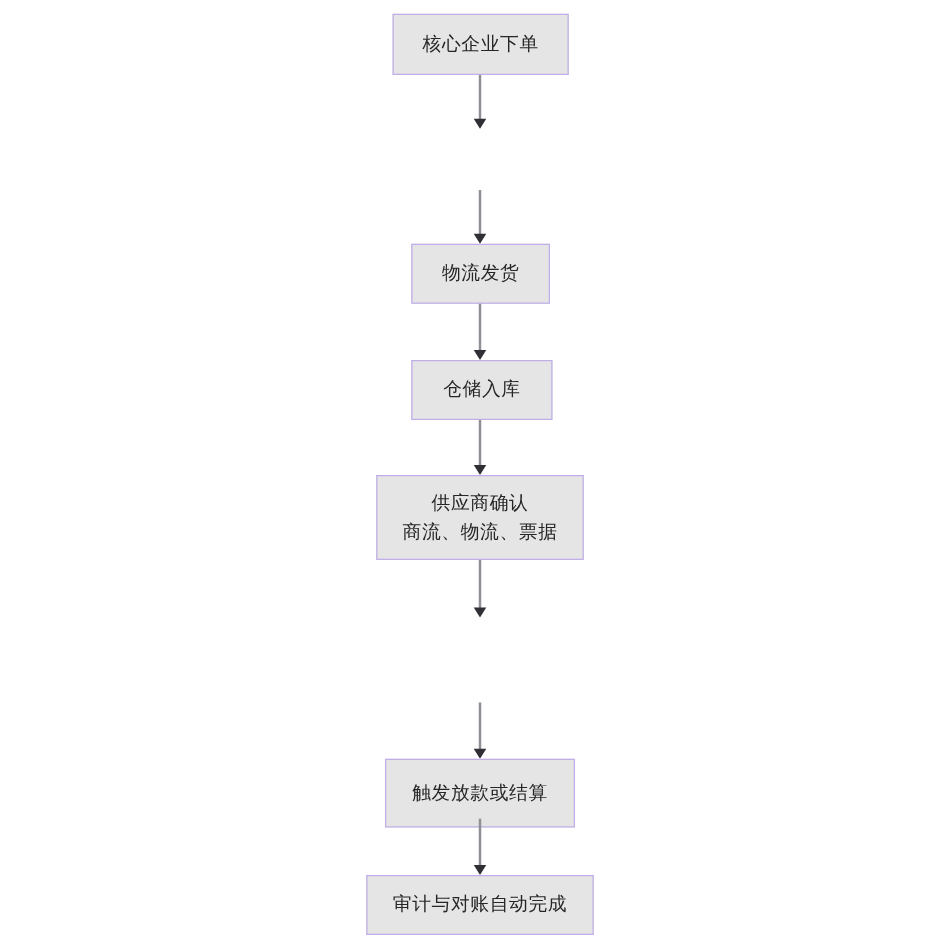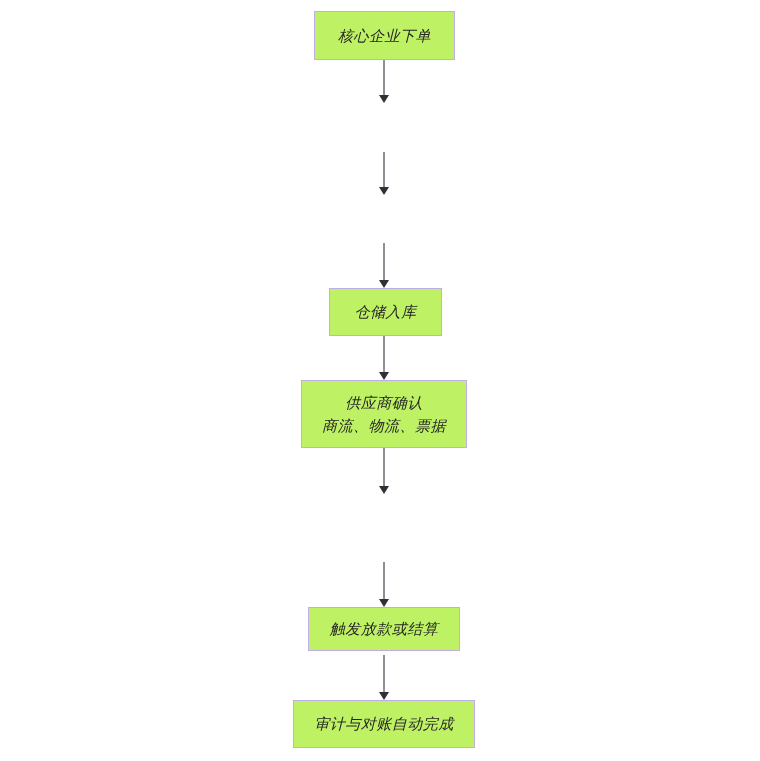--- a/index.html
+++ b/index.html
@@ -17,34 +17,33 @@
   #flowchart {
     position: relative;
     width: 760px;
     height: 761px;
     background: #ffffff;
   }
 
   .node {
     position: absolute;
     box-sizing: border-box;
-    background: #bef264;
+    background: #e5e5e5;
     border: 1px solid #bfaee8;
     display: flex;
     flex-direction: column;
     align-items: center;
     justify-content: center;
     color: #262626;
     font-size: 15px;
     line-height: 1.55;
     letter-spacing: 0.5px;
     text-align: left;
     white-space: nowrap;
     user-select: none;
-    font-style: italic;
   }
 
   .node .line2 {
     display: block;
   }
 
   .connector {
     position: absolute;
     width: 12px;
     display: flex;
@@ -78,20 +77,23 @@
     <div class="stem"></div>
     <div class="head"></div>
   </div>
 
 
   <div class="connector" style="left:378px; top:152px; height:43px;">
     <div class="stem"></div>
     <div class="head"></div>
   </div>
 
+  <div class="node" style="left:329px; top:195px; width:111px; height:48px;">
+    <span class="line1">物流发货</span>
+  </div>
 
   <div class="connector" style="left:378px; top:243px; height:45px;">
     <div class="stem"></div>
     <div class="head"></div>
   </div>
 
   <div class="node" style="left:329px; top:288px; width:113px; height:48px;">
     <span class="line1">仓储入库</span>
   </div>
 
@@ -109,21 +111,21 @@
     <div class="stem"></div>
     <div class="head"></div>
   </div>
 
 
   <div class="connector" style="left:378px; top:562px; height:45px;">
     <div class="stem"></div>
     <div class="head"></div>
   </div>
 
-  <div class="node" style="left:308px; top:607px; width:152px; height:44px;">
+  <div class="node" style="left:308px; top:607px; width:152px; height:55px;">
     <span class="line1">触发放款或结算</span>
   </div>
 
   <div class="connector" style="left:378px; top:655px; height:45px;">
     <div class="stem"></div>
     <div class="head"></div>
   </div>
 
   <div class="node" style="left:293px; top:700px; width:182px; height:48px;">
     <span class="line1">审计与对账自动完成</span>

